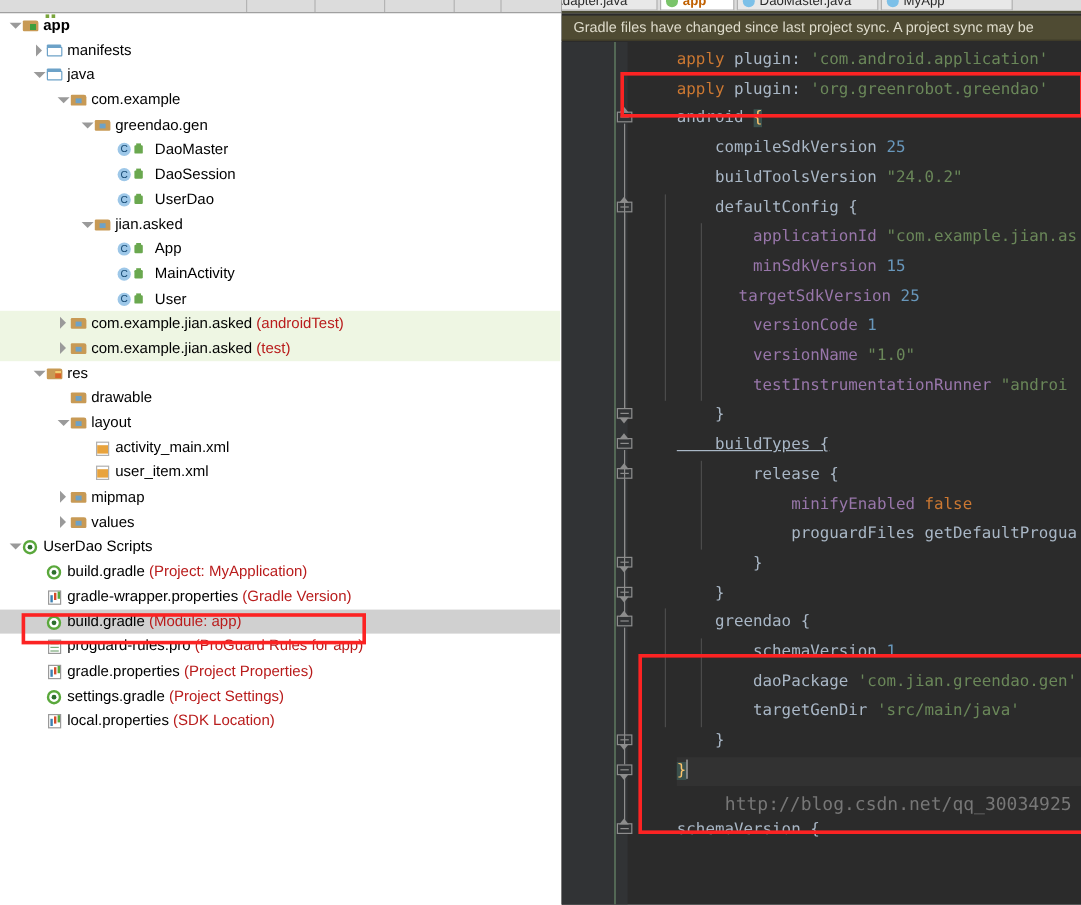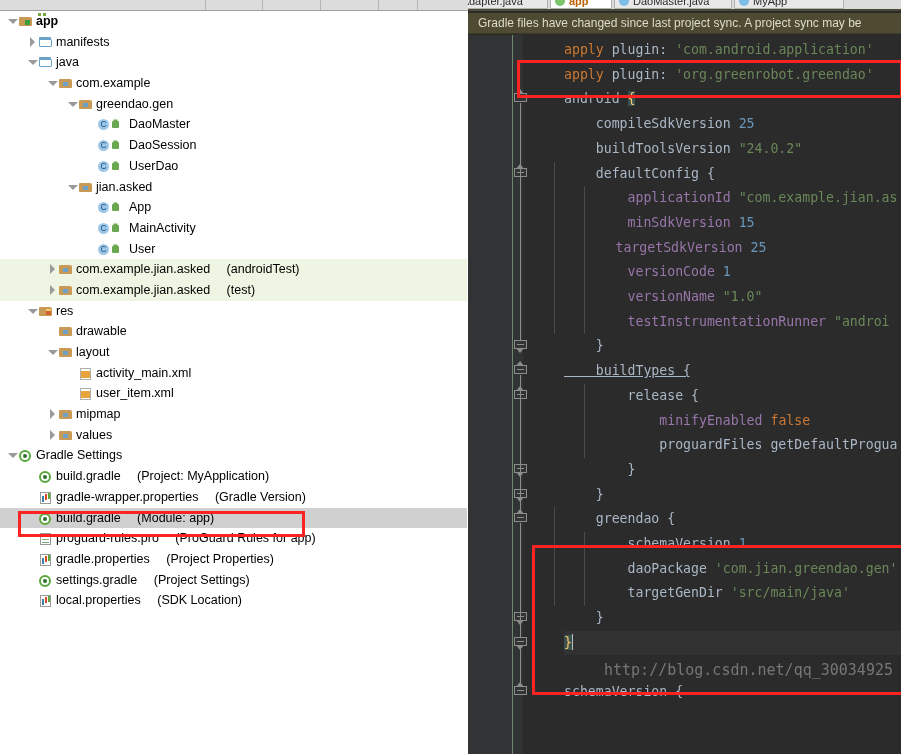--- a/index.html
+++ b/index.html
@@ -200,21 +200,21 @@
   }
   .ic-file::after {
     content:"";
     position:absolute; left:4px; top:8px; width:7px; height:1px;
     background:#7aaa7a;
     box-shadow: 0 3px 0 0 #7aaa7a, 0 6px 0 0 #7aaa7a;
   }
 
   .tlabel { vertical-align: top; }
   .tlabel.bold { font-weight: bold; }
-  .tsub { color: #000000; margin-left: 13px; }
+  .tsub { color: #b91c1c; }
 
   .trow.test-hl { background: #eef6e3; }
   .trow.selected { background: #d0d0d0; }
 
   
   .redbox {
     position: absolute;
     border: 3px solid #fc2323;
     box-sizing: border-box;
     pointer-events: none;
@@ -397,21 +397,21 @@
         <div class="trow"><span style="display: inline-block; width: 88px; height: 1px;"></span><span class="arrow none"></span><span class="ic ic-class"></span><span class="tlabel">User</span></div>
         <div class="trow test-hl"><span style="display: inline-block; width: 48px; height: 1px;"></span><span class="arrow right"></span><span class="ic ic-package"></span><span class="tlabel">com.example.jian.asked</span><span class="tsub"> (androidTest)</span></div>
         <div class="trow test-hl"><span style="display: inline-block; width: 48px; height: 1px;"></span><span class="arrow right"></span><span class="ic ic-package"></span><span class="tlabel">com.example.jian.asked</span><span class="tsub"> (test)</span></div>
         <div class="trow"><span style="display: inline-block; width: 28px; height: 1px;"></span><span class="arrow down"></span><span class="ic ic-resmodule"></span><span class="tlabel">res</span></div>
         <div class="trow"><span style="display: inline-block; width: 48px; height: 1px;"></span><span class="arrow none"></span><span class="ic ic-package"></span><span class="tlabel">drawable</span></div>
         <div class="trow"><span style="display: inline-block; width: 48px; height: 1px;"></span><span class="arrow down"></span><span class="ic ic-package"></span><span class="tlabel">layout</span></div>
         <div class="trow"><span style="display: inline-block; width: 68px; height: 1px;"></span><span class="arrow none"></span><span class="ic ic-xml"></span><span class="tlabel">activity_main.xml</span></div>
         <div class="trow"><span style="display: inline-block; width: 68px; height: 1px;"></span><span class="arrow none"></span><span class="ic ic-xml"></span><span class="tlabel">user_item.xml</span></div>
         <div class="trow"><span style="display: inline-block; width: 48px; height: 1px;"></span><span class="arrow right"></span><span class="ic ic-package"></span><span class="tlabel">mipmap</span></div>
         <div class="trow"><span style="display: inline-block; width: 48px; height: 1px;"></span><span class="arrow right"></span><span class="ic ic-package"></span><span class="tlabel">values</span></div>
-        <div class="trow"><span style="display: inline-block; width: 8px; height: 1px;"></span><span class="arrow down"></span><span class="ic ic-gradle"></span><span class="tlabel">Gradle Settings</span></div>
+        <div class="trow"><span style="display: inline-block; width: 8px; height: 1px;"></span><span class="arrow down"></span><span class="ic ic-gradle"></span><span class="tlabel">UserDao Scripts</span></div>
         <div class="trow"><span style="display: inline-block; width: 28px; height: 1px;"></span><span class="arrow none"></span><span class="ic ic-gradle"></span><span class="tlabel">build.gradle</span><span class="tsub"> (Project: MyApplication)</span></div>
         <div class="trow"><span style="display: inline-block; width: 28px; height: 1px;"></span><span class="arrow none"></span><span class="ic ic-props"></span><span class="tlabel">gradle-wrapper.properties</span><span class="tsub"> (Gradle Version)</span></div>
         <div class="trow selected"><span style="display: inline-block; width: 28px; height: 1px;"></span><span class="arrow none"></span><span class="ic ic-gradle"></span><span class="tlabel">build.gradle</span><span class="tsub"> (Module: app)</span></div>
         <div class="trow"><span style="display: inline-block; width: 28px; height: 1px;"></span><span class="arrow none"></span><span class="ic ic-file"></span><span class="tlabel">proguard-rules.pro</span><span class="tsub"> (ProGuard Rules for app)</span></div>
         <div class="trow"><span style="display: inline-block; width: 28px; height: 1px;"></span><span class="arrow none"></span><span class="ic ic-props"></span><span class="tlabel">gradle.properties</span><span class="tsub"> (Project Properties)</span></div>
         <div class="trow"><span style="display: inline-block; width: 28px; height: 1px;"></span><span class="arrow none"></span><span class="ic ic-gradle"></span><span class="tlabel">settings.gradle</span><span class="tsub"> (Project Settings)</span></div>
         <div class="trow"><span style="display: inline-block; width: 28px; height: 1px;"></span><span class="arrow none"></span><span class="ic ic-props"></span><span class="tlabel">local.properties</span><span class="tsub"> (SDK Location)</span></div>
       </div>
   </div>
 

